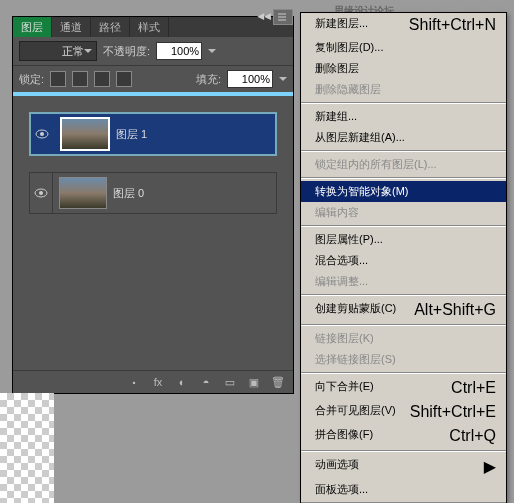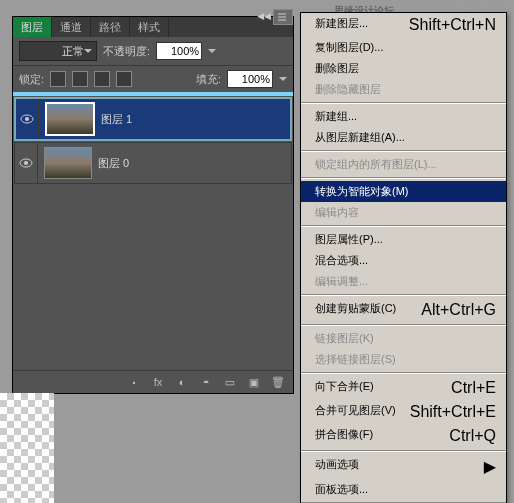--- a/index.html
+++ b/index.html
@@ -13,21 +13,21 @@
 .panel-menu-btn svg{display:block}
 .close-x{position:absolute;right:22px;top:-6px;color:#ccc;font-size:9px;cursor:pointer}
 .opts-row{display:flex;align-items:center;padding:4px 6px;gap:6px;border-bottom:1px solid #3a3a3a}
 .select{background:#3a3a3a;color:#ddd;border:1px solid #222;height:18px;width:68px;padding:0 4px;display:flex;align-items:center;justify-content:flex-end;cursor:pointer}
 .lbl{color:#ccc;font-size:11px}
 .pct{background:#ffffff;color:#000;border:1px solid #333;height:16px;width:40px;text-align:right;padding:0 2px;display:flex;align-items:center;justify-content:flex-end}
 .arrow{border-left:4px solid transparent;border-right:4px solid transparent;border-top:4px solid #bbb}
 .lock-row{display:flex;align-items:center;padding:4px 6px;gap:6px;border-bottom:4px solid #7dd3fc}
 .lock-ic{width:14px;height:14px;border:1px solid #888;background:#3a3a3a}
 .layers{flex:1;background:#535353;overflow:hidden}
-.layer{display:flex;align-items:center;height:40px;border:1px solid #3a3a3a;margin:1px}
+.layer{display:flex;align-items:center;height:40px;border:1px solid #3a3a3a;margin:16px}
 .layer.sel{background:#1a3a7a;border:2px solid #7ab}
 .eye{width:22px;height:40px;display:flex;align-items:center;justify-content:center;border-right:1px solid #3a3a3a}
 .eye svg{display:block}
 .thumb{width:46px;height:30px;margin:0 6px;border:1px solid #888;background:linear-gradient(180deg,#6b8aa8 0%,#8a7a6a 50%,#3a3a2a 100%)}
 .layer.sel .thumb{border:2px solid #fff}
 .lname{color:#ddd;font-size:11px}
 .panel-footer{height:22px;background:#535353;border-top:1px solid #3a3a3a;display:flex;align-items:center;justify-content:flex-end;gap:10px;padding:0 8px}
 .ftico{width:14px;height:14px;color:#bbb;display:flex;align-items:center;justify-content:center;cursor:pointer}
 .checker{position:absolute;left:0;top:393px;width:54px;height:110px;background-image:repeating-conic-gradient(#ccc 0% 25%,#fff 0% 50%);background-size:14px 14px}
 .menu{position:absolute;left:300px;top:12px;width:205px;background:#d4d0c8;border:1px solid #000;box-shadow:2px 2px 4px rgba(0,0,0,.3)}
@@ -158,21 +158,21 @@
       <span>混合选项...</span>
       <span class="sc"></span>
     </div>
     <div class="mi disabled">
       <span>编辑调整...</span>
       <span class="sc"></span>
     </div>
     <div class="msep"></div>
     <div class="mi">
       <span>创建剪贴蒙版(C)</span>
-      <span class="sc">Alt+Ctrl+G</span>
+      <span class="sc">Alt+Shift+G</span>
     </div>
     <div class="msep"></div>
     <div class="mi disabled">
       <span>链接图层(K)</span>
       <span class="sc"></span>
     </div>
     <div class="mi disabled">
       <span>选择链接图层(S)</span>
       <span class="sc"></span>
     </div>

